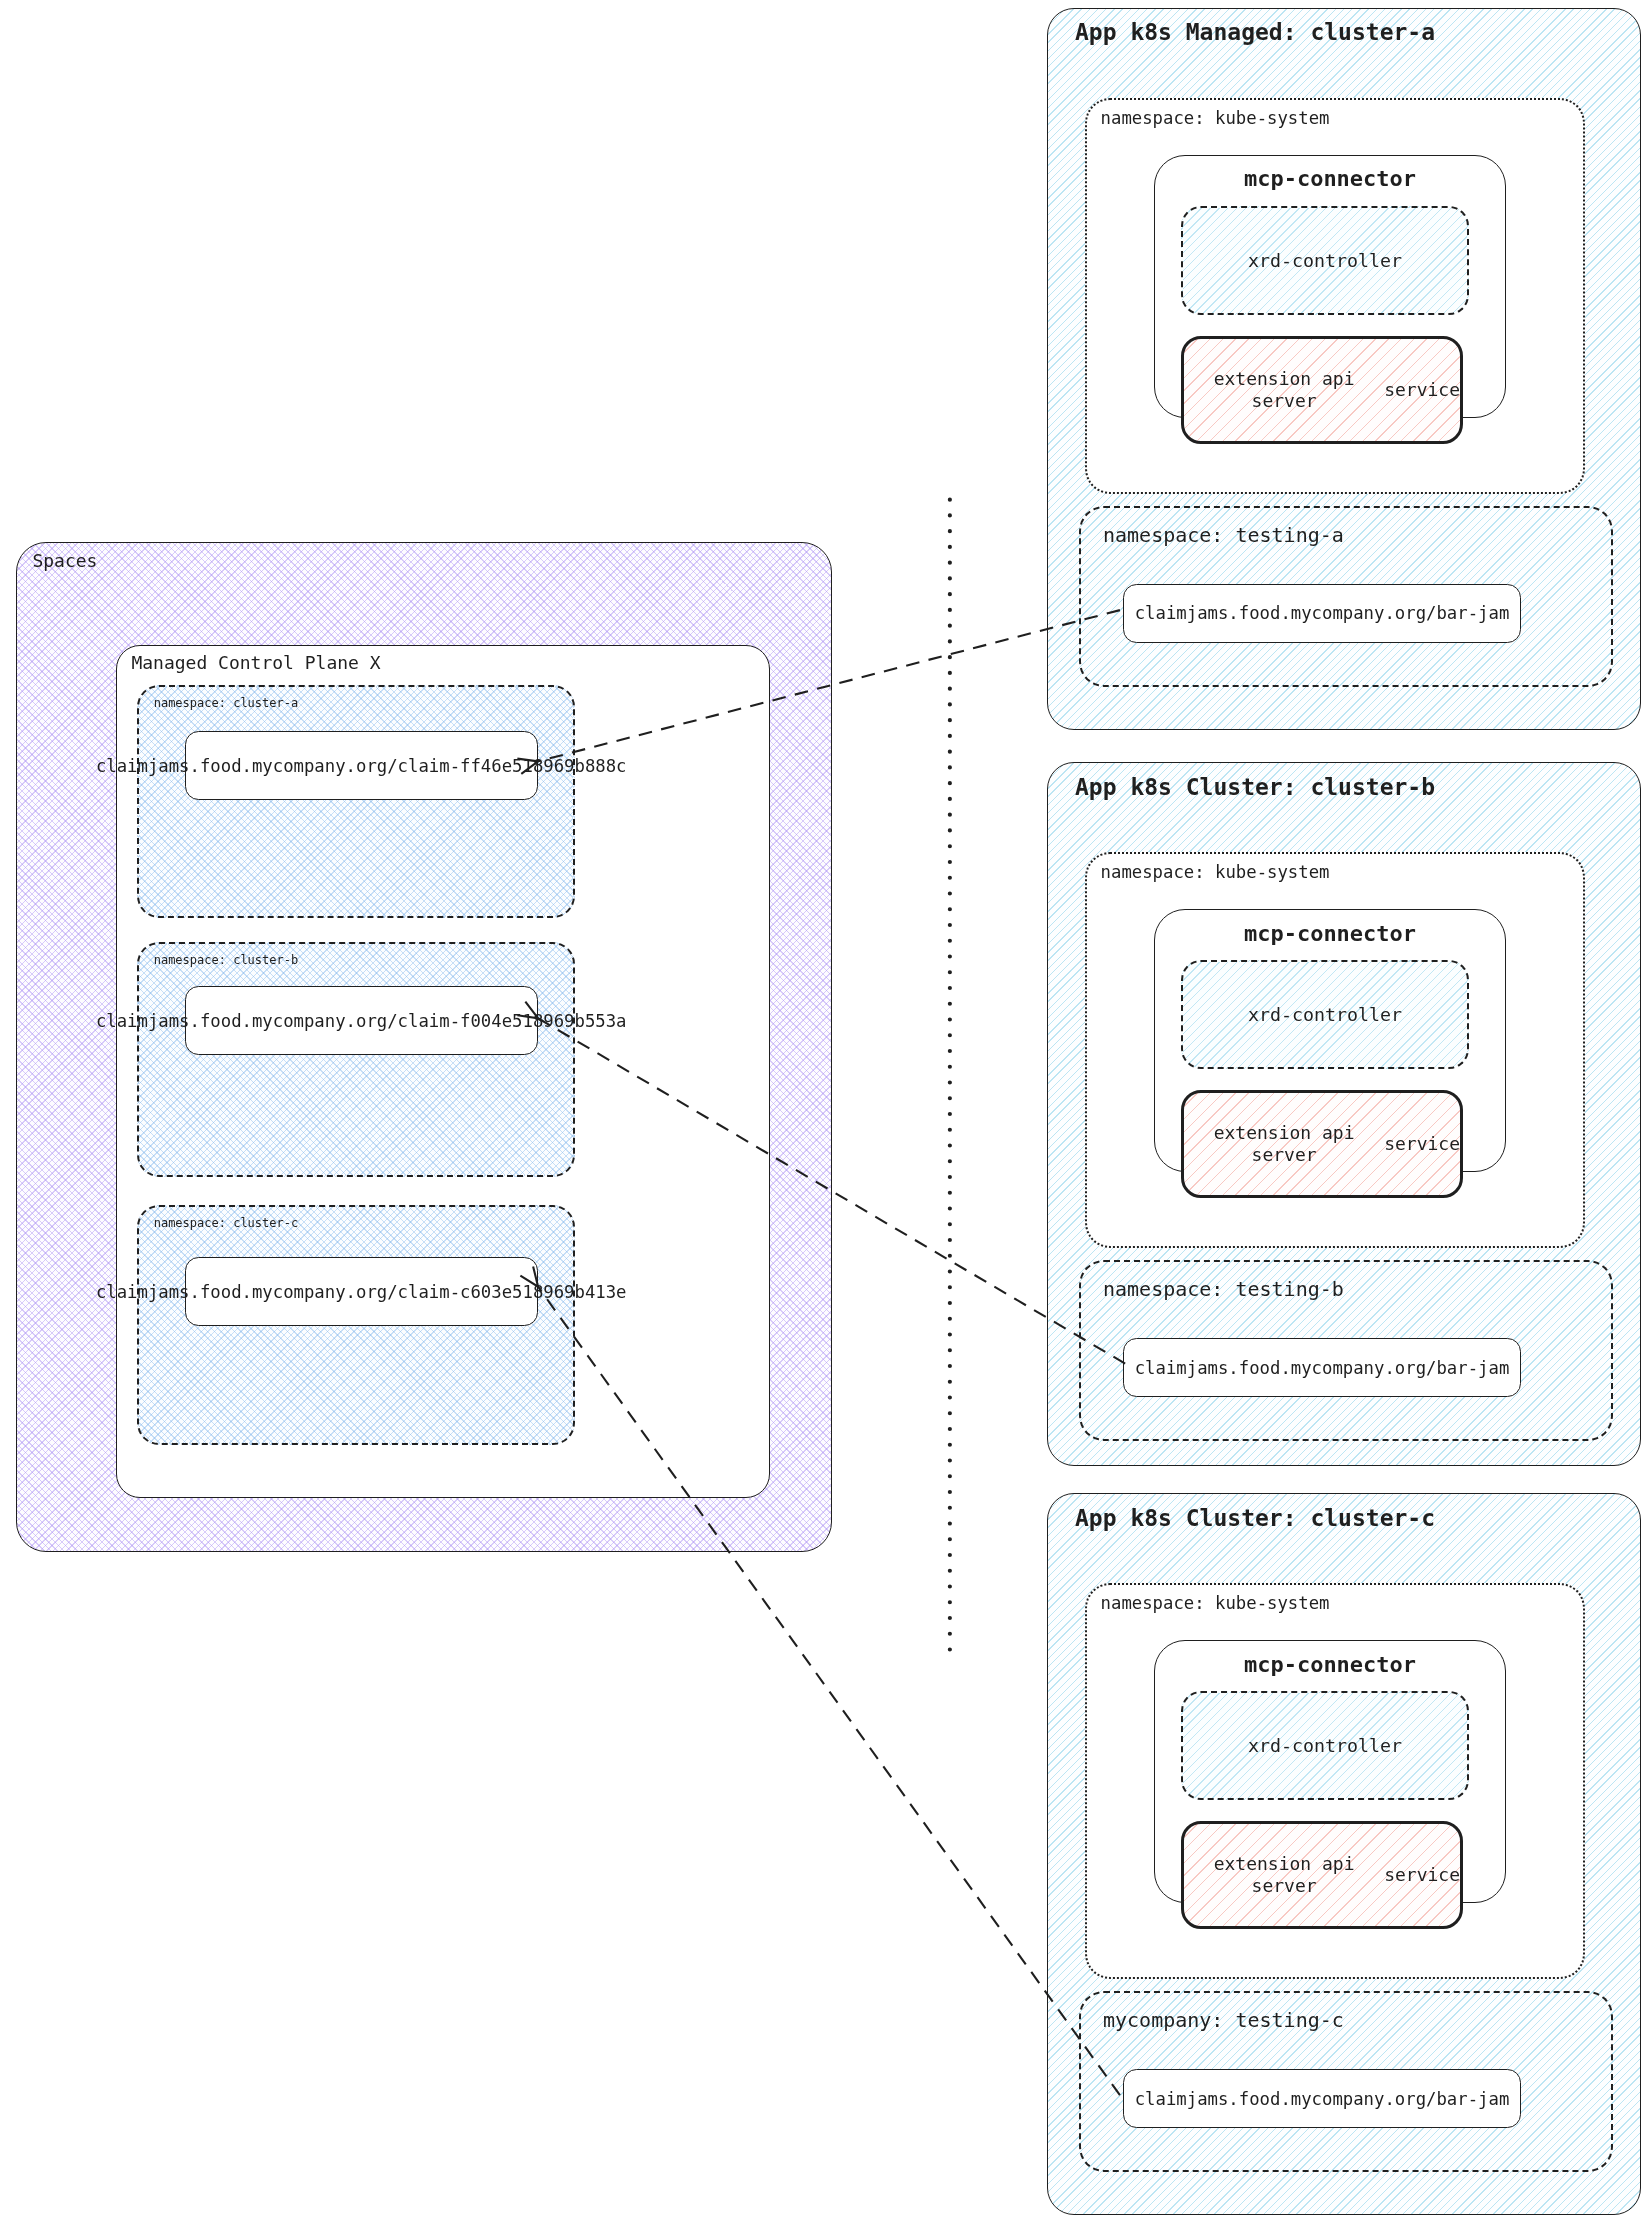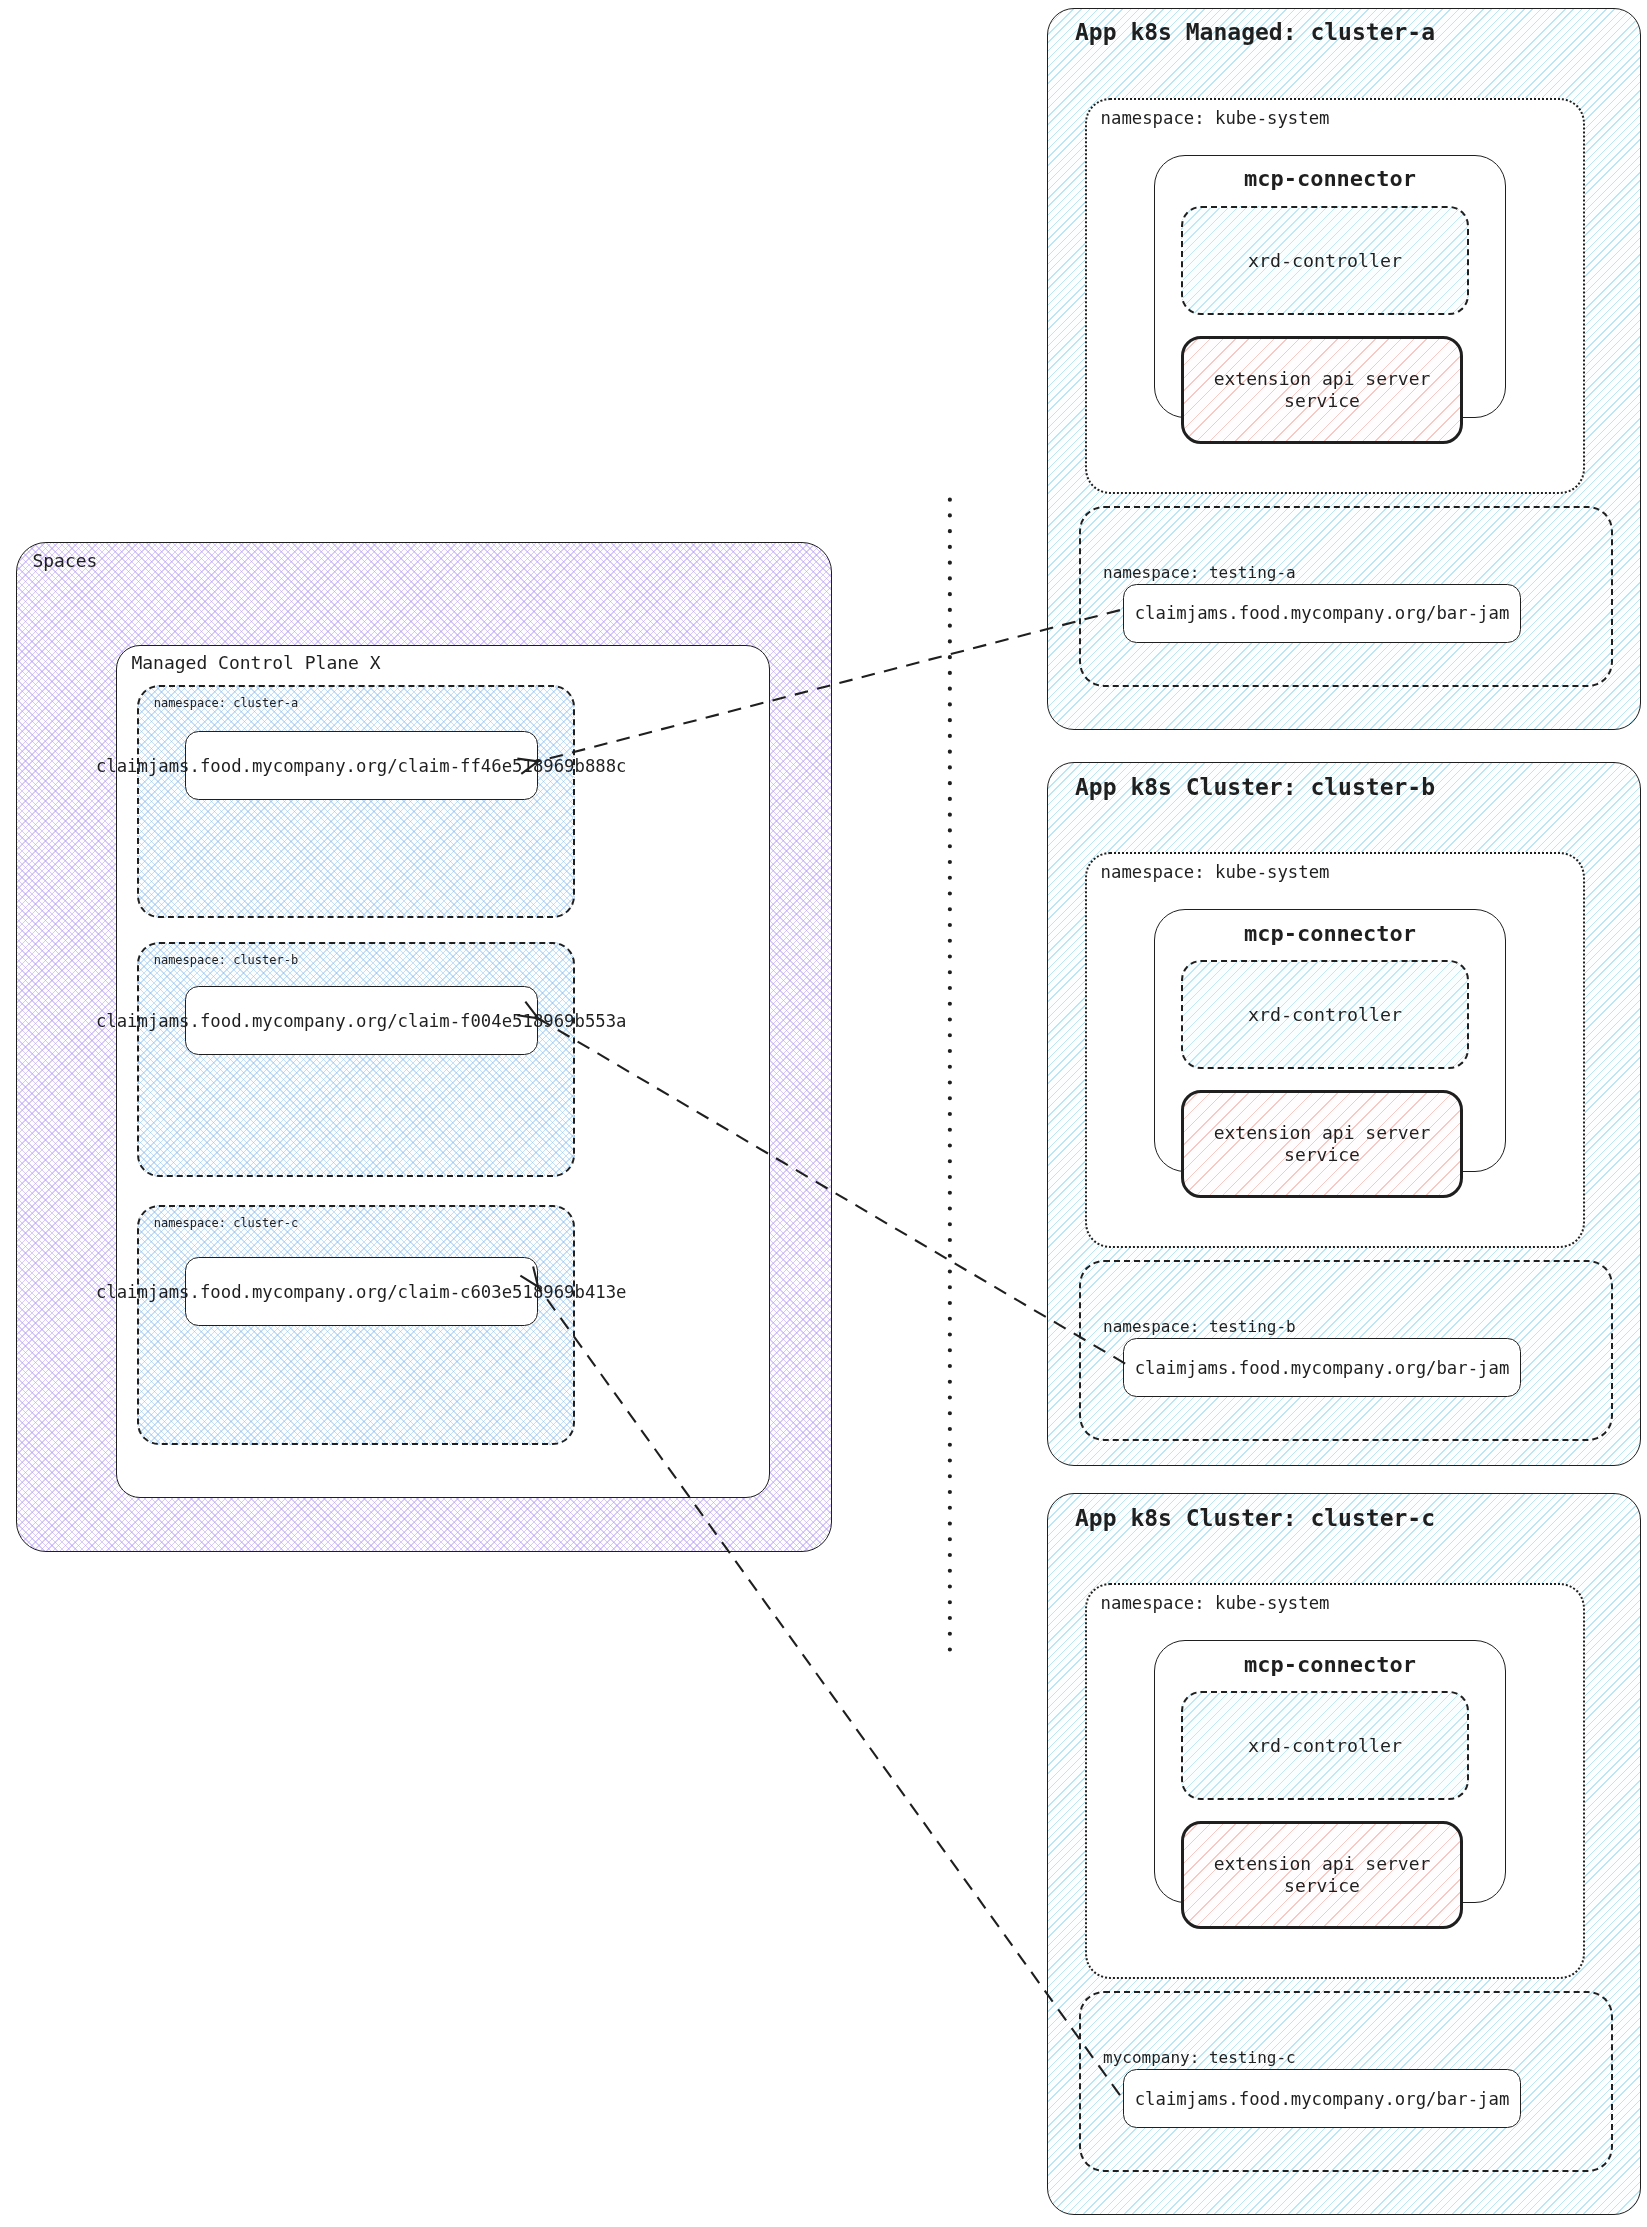--- a/index.html
+++ b/index.html
@@ -77,28 +77,28 @@
       repeating-linear-gradient(135deg, rgba(125,205,232,0.45) 0 1px, transparent 1px 6.3px),
       #fbfeff;
     display:flex;align-items:center;justify-content:center;font-size:18.3px;
   }
   .ext{
     left:26px;top:180px;width:282px;height:108px;
     border:3.1px solid #1f1f1f;border-radius:20px;
     background:
       repeating-linear-gradient(135deg, rgba(242,158,148,0.55) 0 1px, transparent 1px 9px),
       #fffdfd;
-    display:flex;flex-direction:column;align-items:center;justify-content:center;
+    display:flex;flex-direction:row;align-items:center;justify-content:center;
     font-size:18px;line-height:22px;text-align:center;
   }
   .testing{
     left:31px;top:497px;width:534px;height:181px;
     border:2.1px dashed #1f1f1f;border-radius:25px;background:transparent;
   }
-  .testing-label{left:22px;top:14.7px;font-size:16px;margin-top:40px;}
+  .testing-label{left:22px;top:14.7px;font-size:20px;}
   .claim-right{left:42px;top:76px;width:398px;height:59px;}
 
   
   .overlay{left:0;top:0;width:1647px;height:2227px;z-index:10;pointer-events:none;}
 </style>
 </head>
 <body>
 
 <div class="abs spaces">
   <div class="lbl spaces-label">Spaces</div>

